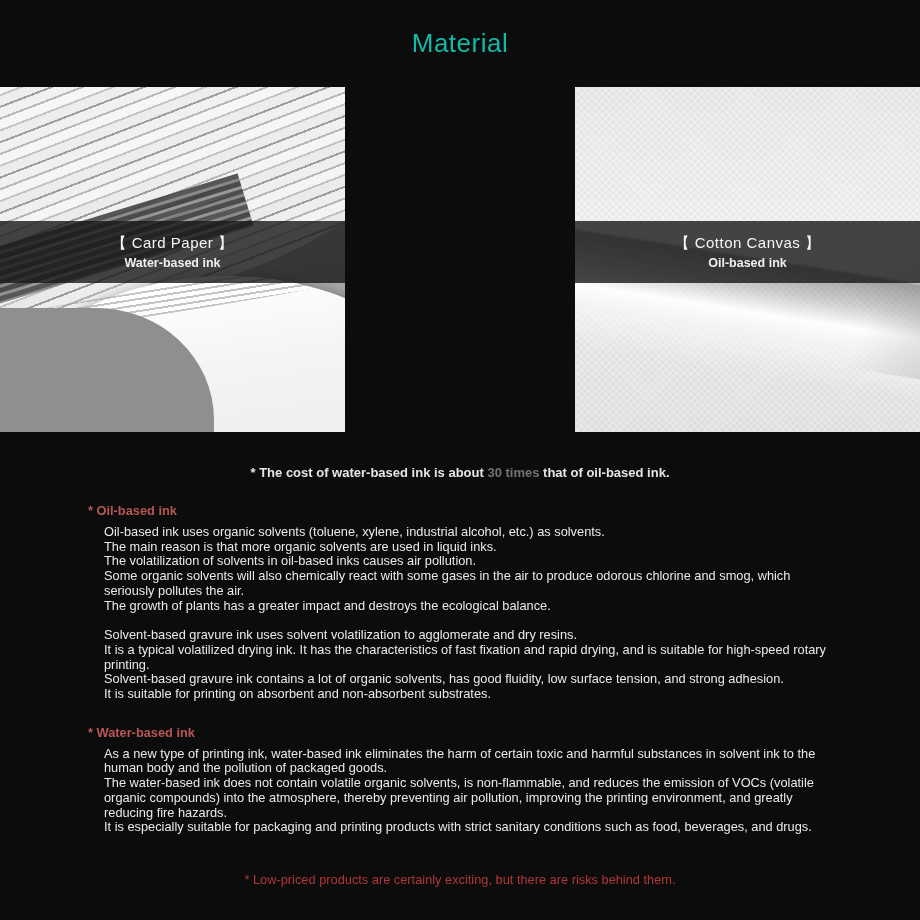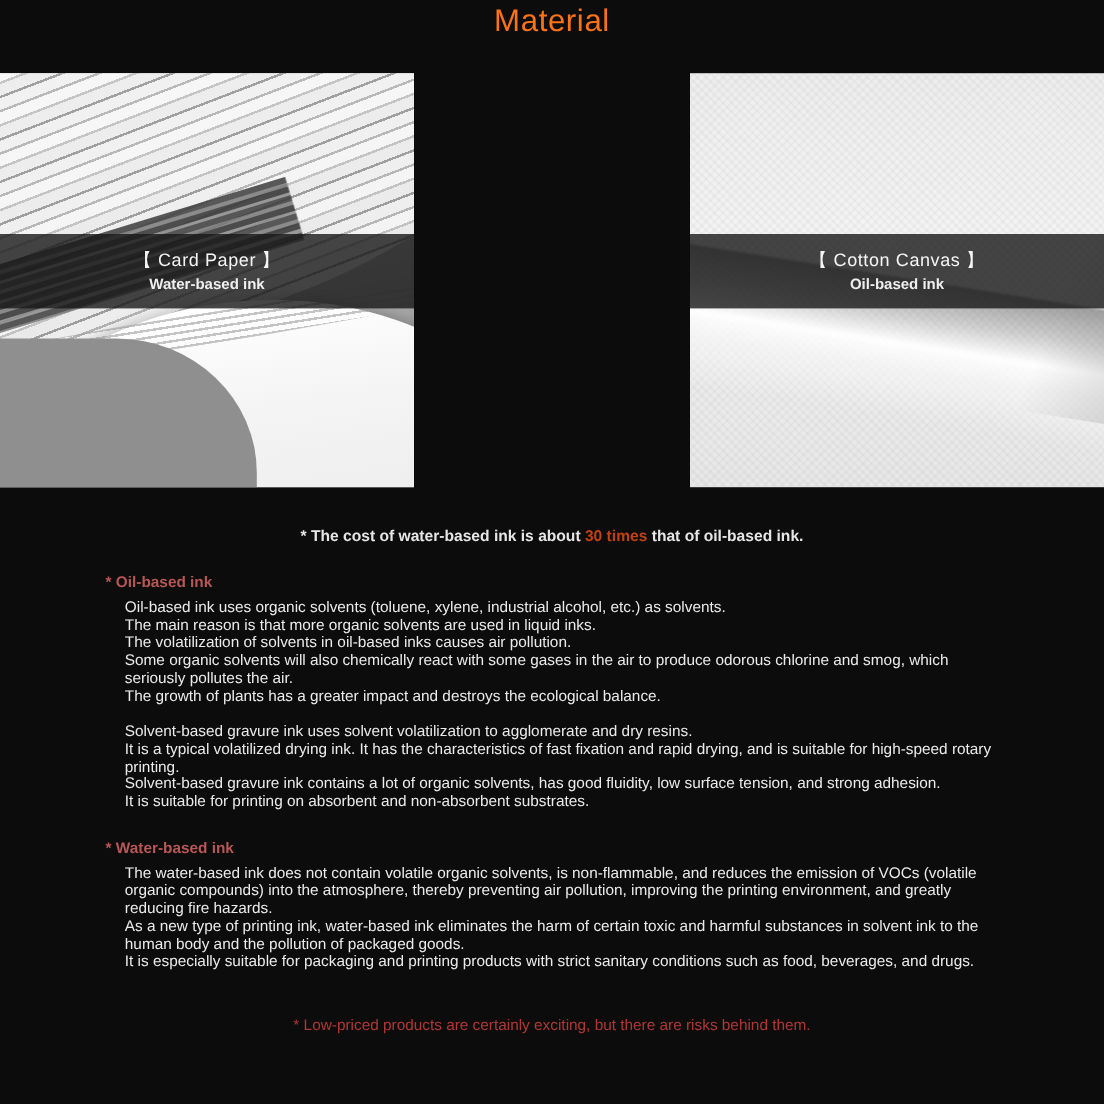--- a/index.html
+++ b/index.html
@@ -8,25 +8,26 @@
     width:920px; height:920px;
     font-family:"Liberation Sans","DejaVu Sans",sans-serif;
     color:#e8e8e8;
     overflow:hidden;
     position:relative;
   }
   .page { width:920px; height:920px; position:relative; }
 
   
   .page-title {
+    padding-top:26px;
     text-align:center;
     font-size:26px;
     line-height:34px;
     font-weight:400;
-    color:#f97316;
+    color:#14b8a6;
     letter-spacing:0.5px;
   }
 
   
   .panels {
     margin-top:27px;
     display:flex;
     justify-content:space-between;
     gap:21px;
   }
@@ -110,21 +111,21 @@
   .caption-sub   { font-size:12.5px; font-weight:700; color:#efefef; }
 
   
   .cost-note {
     margin-top:33px;
     text-align:center;
     font-size:13px;
     font-weight:700;
     color:#e6e6e6;
   }
-  .cost-highlight { color:#c2410c; }
+  .cost-highlight { color:#737373; }
 
   
   .section { margin-top:23px; }
   .section-heading {
     padding-left:88px;
     font-size:12.8px;
     font-weight:700;
     color:#b85755;
   }
   .paragraph {
@@ -192,21 +193,21 @@
       <div>Solvent-based gravure ink uses solvent volatilization to agglomerate and dry resins.</div>
       <div>It is a typical volatilized drying ink. It has the characteristics of fast fixation and rapid drying, and is suitable for high-speed rotary printing.</div>
       <div>Solvent-based gravure ink contains a lot of organic solvents, has good fluidity, low surface tension, and strong adhesion.</div>
       <div>It is suitable for printing on absorbent and non-absorbent substrates.</div>
     </div>
   </div>
 
   <div class="section">
     <div class="section-heading">* Water-based ink</div>
     <div class="paragraph">
+      <div>As a new type of printing ink, water-based ink eliminates the harm of certain toxic and harmful substances in solvent ink to the human body and the pollution of packaged goods.</div>
       <div>The water-based ink does not contain volatile organic solvents, is non-flammable, and reduces the emission of VOCs (volatile organic compounds) into the atmosphere, thereby preventing air pollution, improving the printing environment, and greatly reducing fire hazards.</div>
-      <div>As a new type of printing ink, water-based ink eliminates the harm of certain toxic and harmful substances in solvent ink to the human body and the pollution of packaged goods.</div>
       <div>It is especially suitable for packaging and printing products with strict sanitary conditions such as food, beverages, and drugs.</div>
     </div>
   </div>
 
   <div class="footer-note">* Low-priced products are certainly exciting, but there are risks behind them.</div>
 
 </div>
 
 </body></html>

